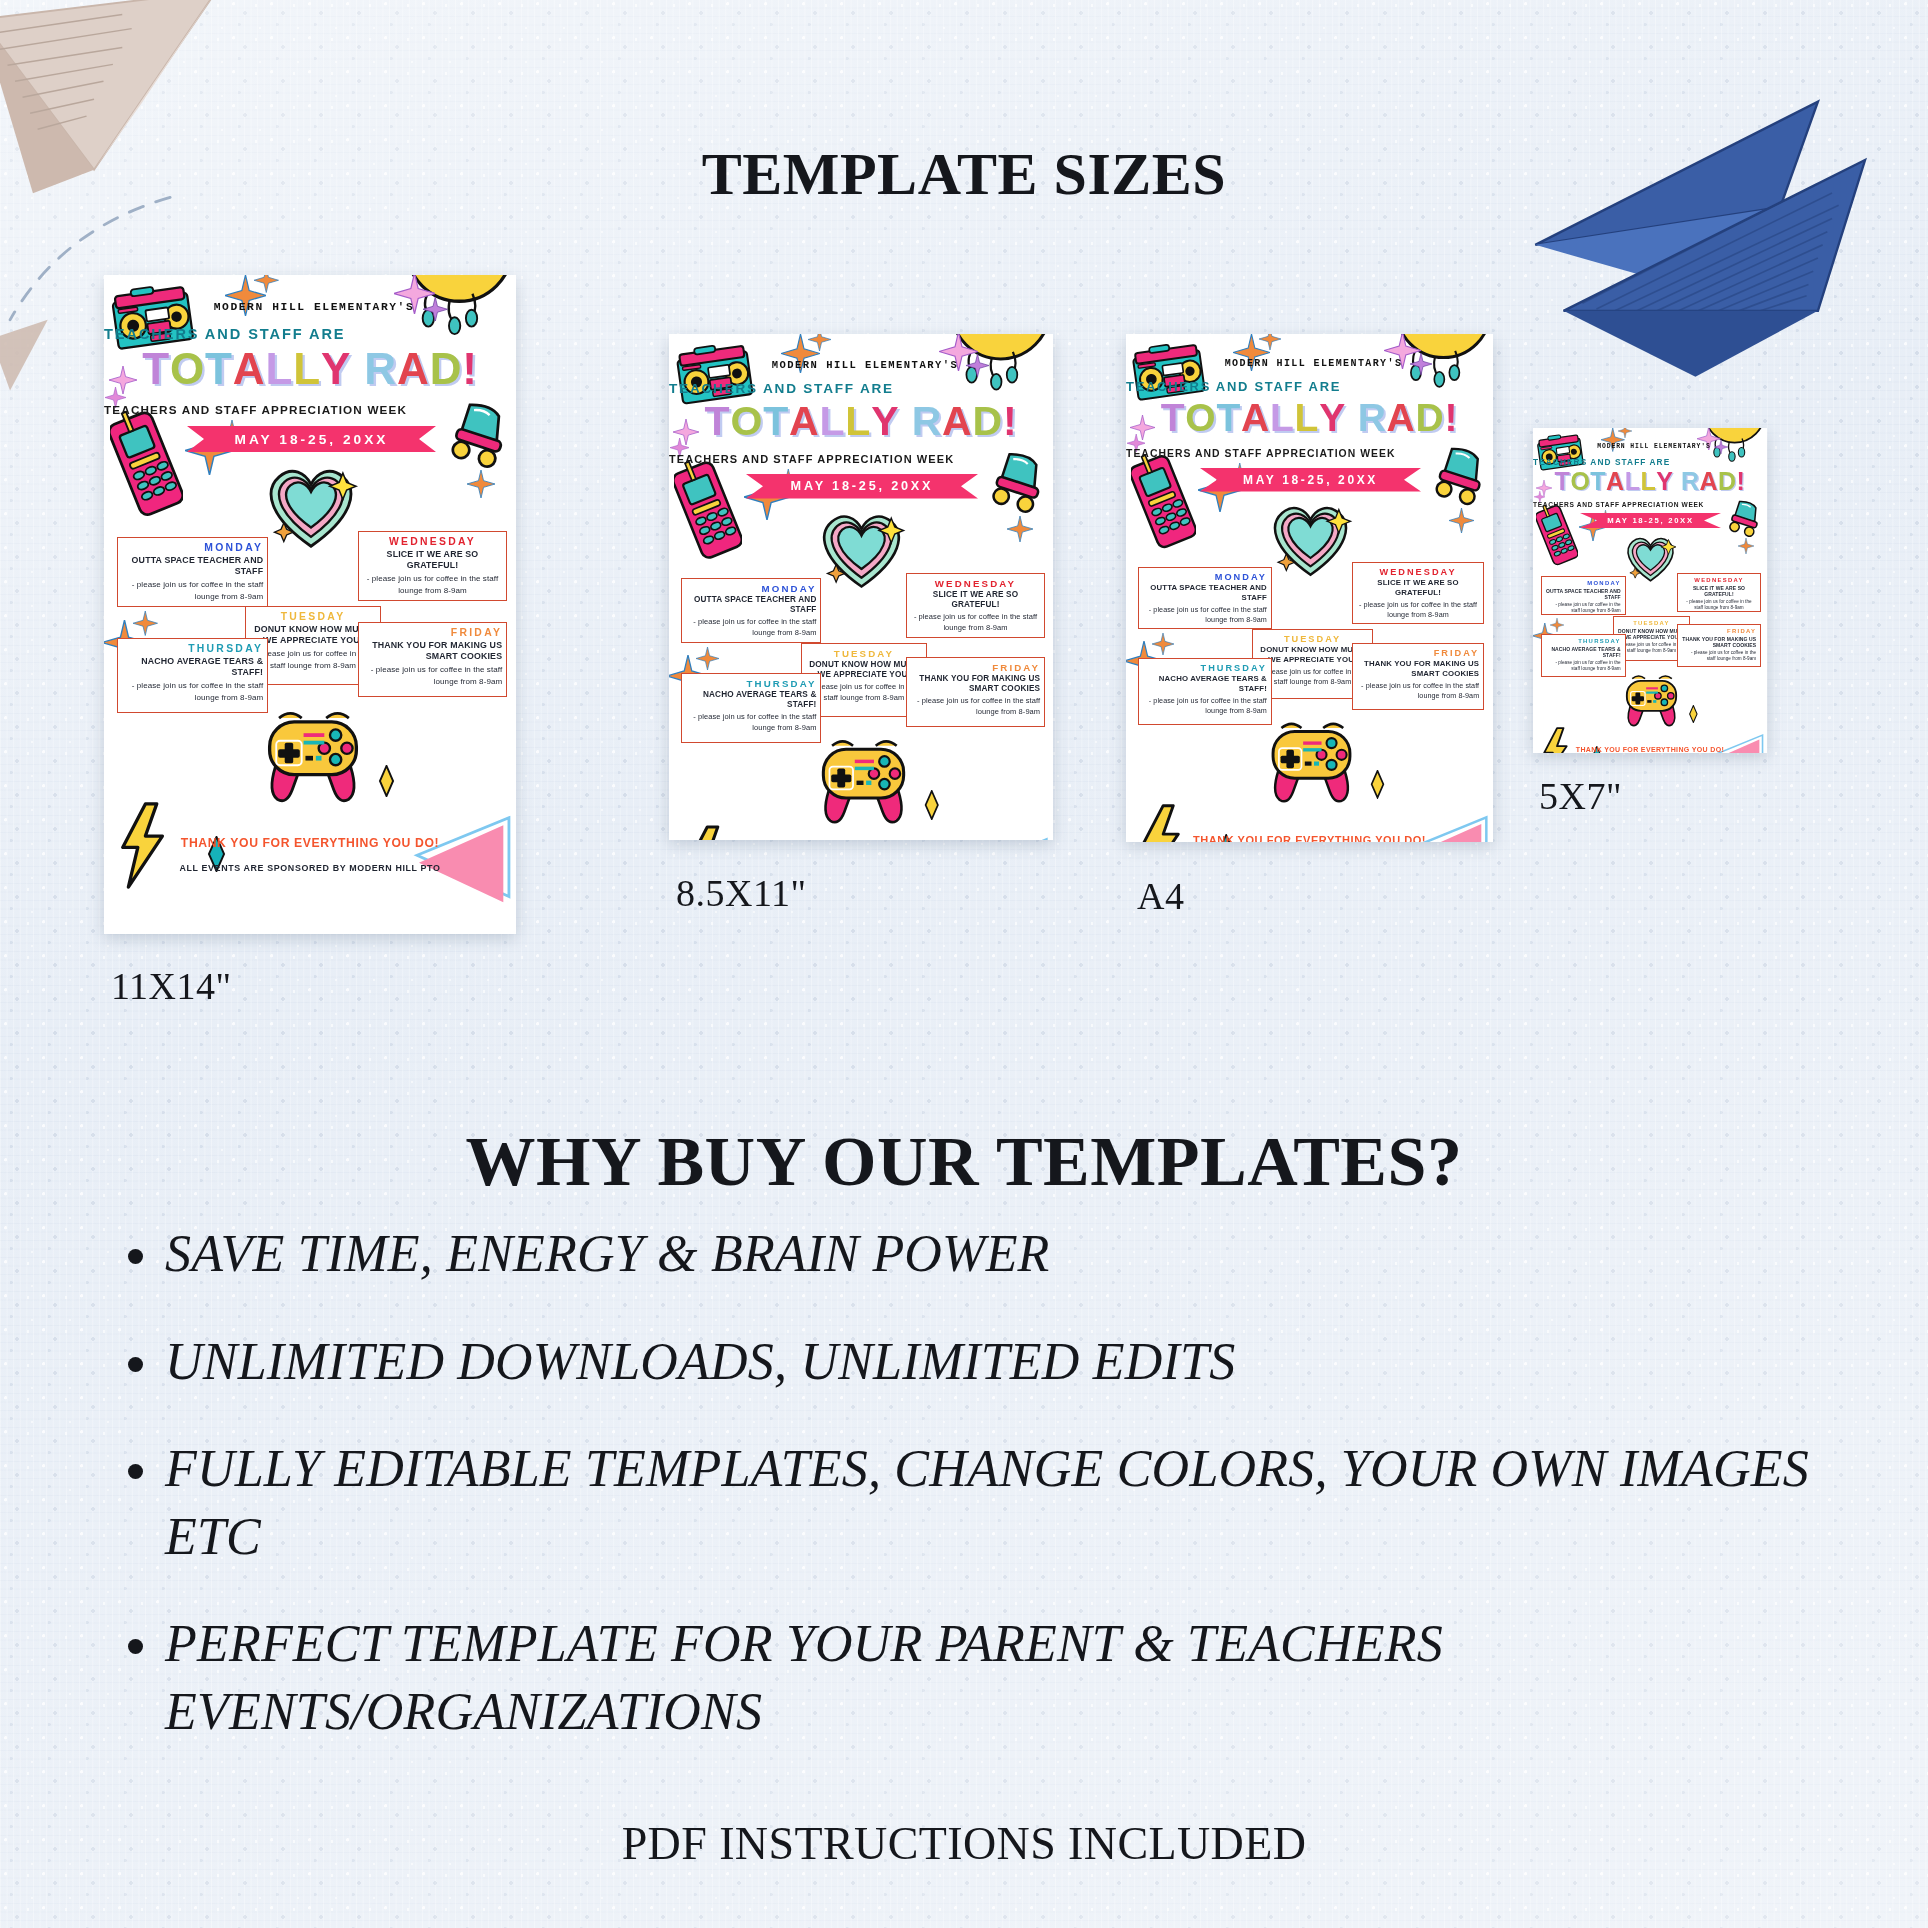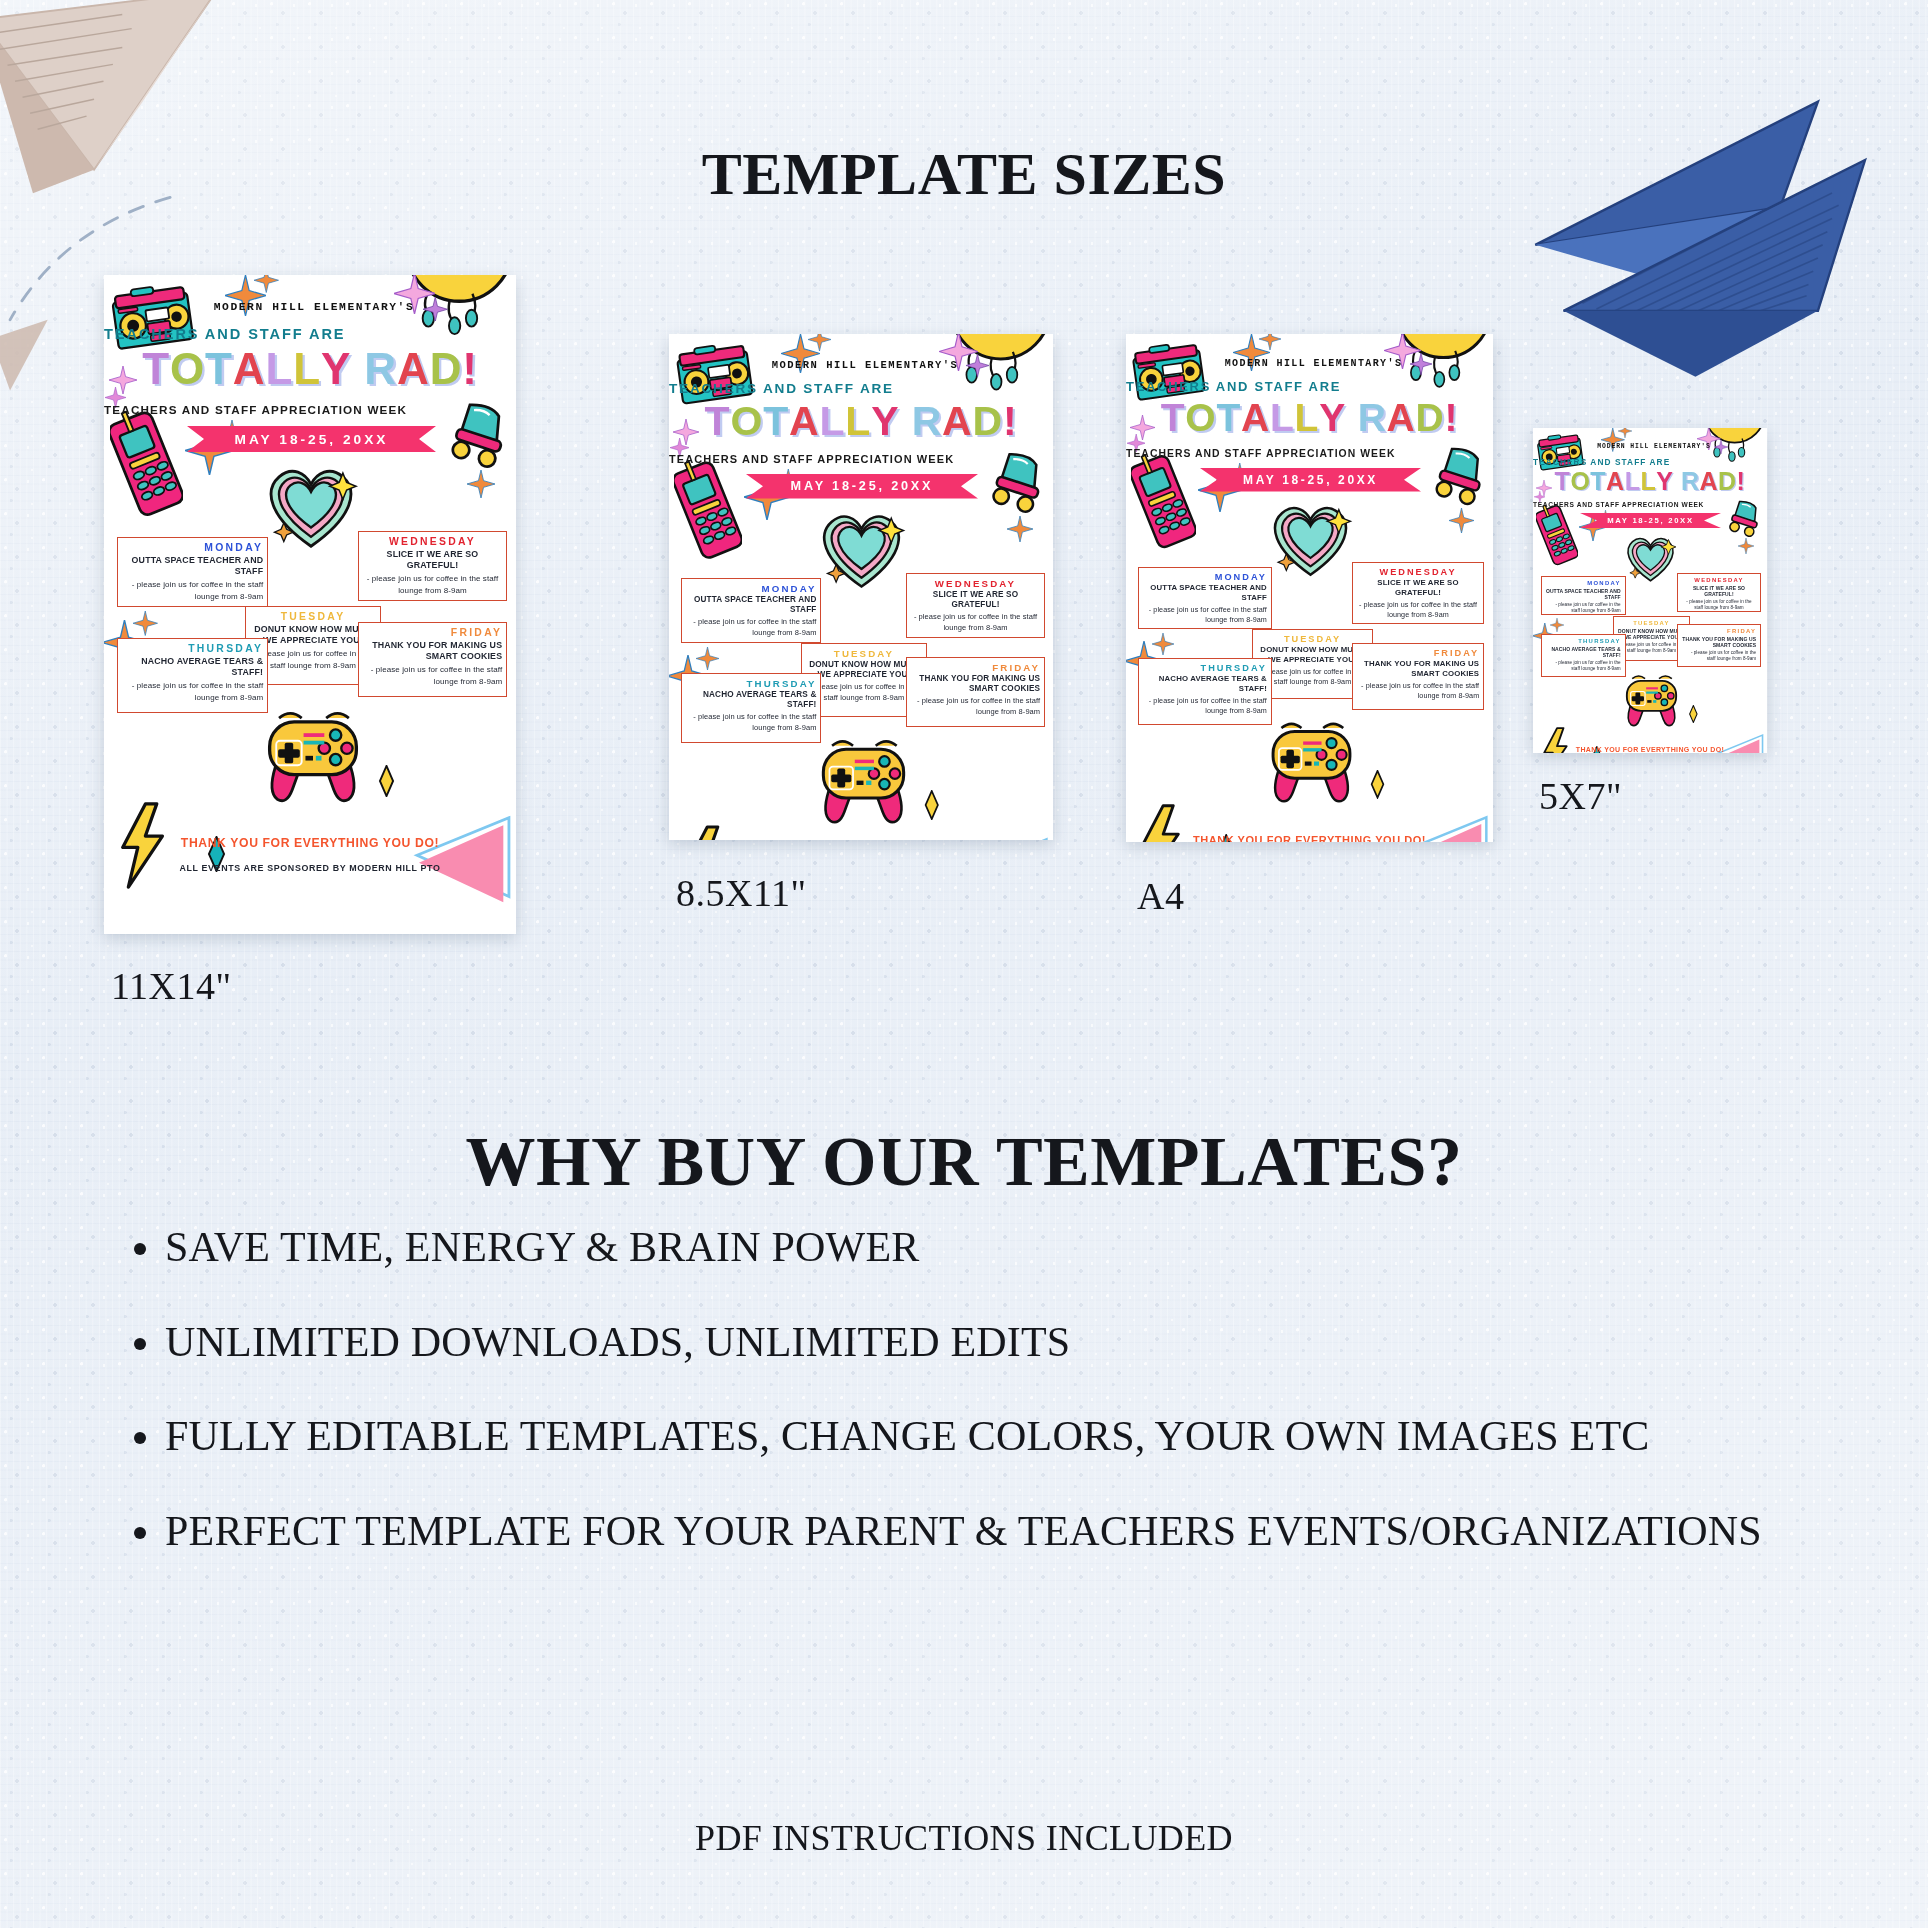--- a/index.html
+++ b/index.html
@@ -114,29 +114,30 @@
     color:#1f2430; letter-spacing:.07em;
   }
 
   
   #why-list{
     position:absolute; left:122px; top:1205px; width:1695px;
     font-family:"Liberation Serif", serif;
     color:#15171c;
   }
   #why-list li{
-    font-size:42px;
+    font-size:52px;
     line-height:1.30;
     margin-bottom:40px;
     letter-spacing:0.2px;
+    font-style:italic;
   }
   #why-list{ padding-left:43px; }
   #pdf-note{
     position:absolute; left:0; right:0; top:1817px; text-align:center;
-    font-family:"Liberation Serif", serif; font-size:36px; color:#15171c;
+    font-family:"Liberation Serif", serif; font-size:46px; color:#15171c;
     letter-spacing:0.4px;
   }
 </style>
 </head>
 <body>
 
 <div class="bg-texture"></div>
 <div class="bg-wash"></div>
 
 <svg class="plane" style="left:-19px; top:-9.4px; width:339px; height:301px;" viewBox="0 0 360 320">

